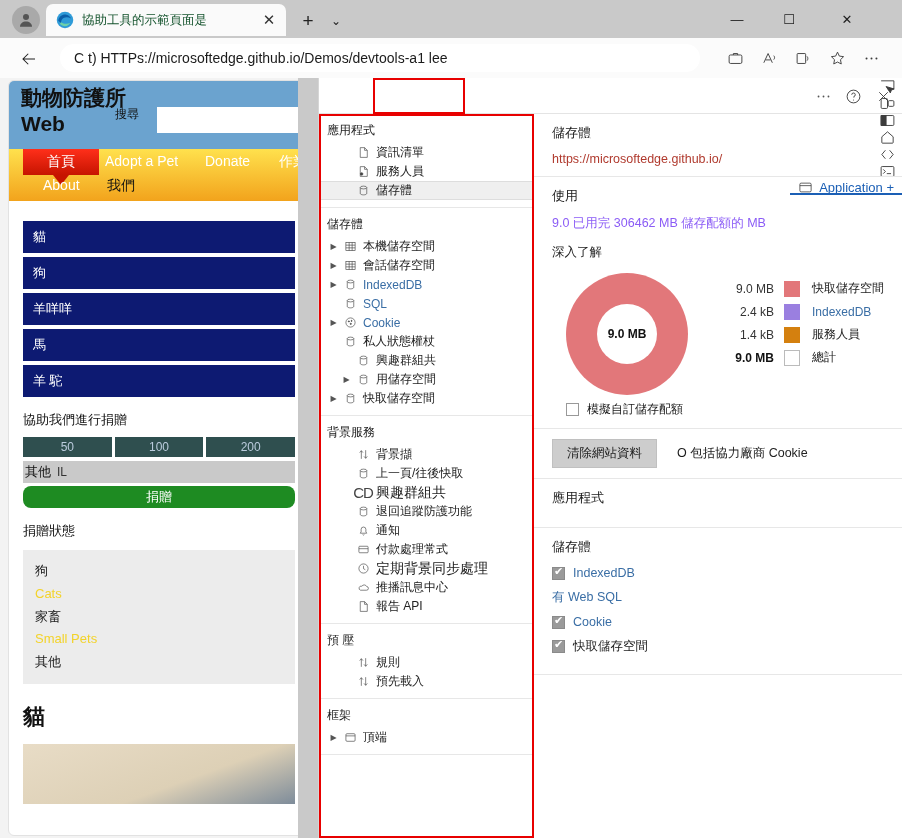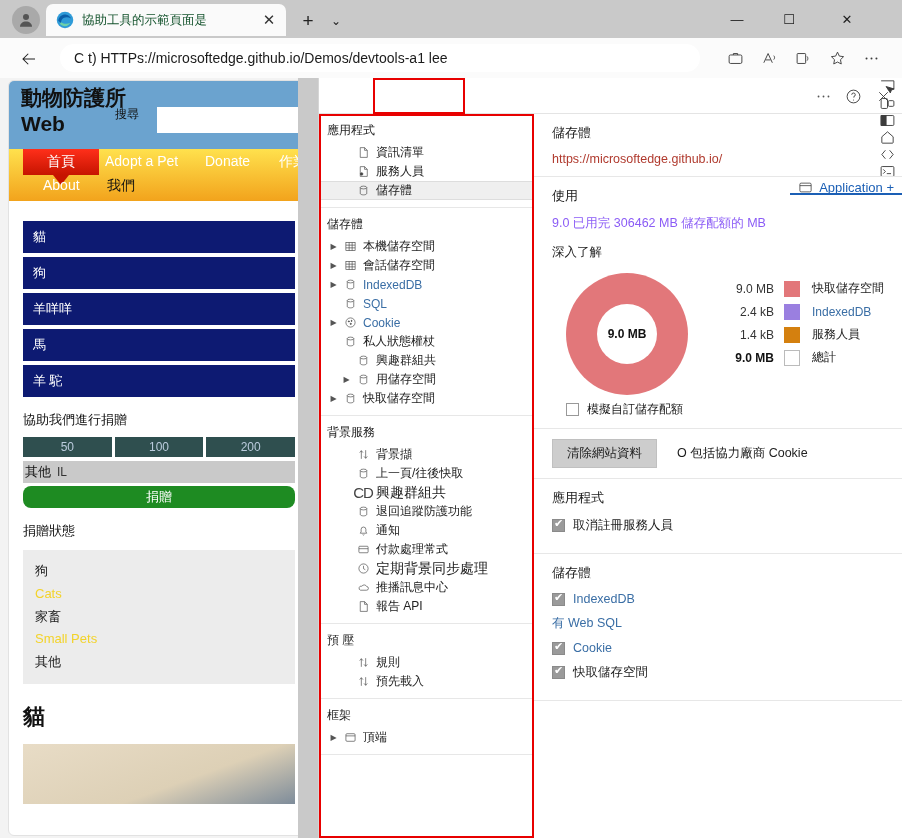--- a/index.html
+++ b/index.html
@@ -631,24 +631,20 @@
             <button id="clearbtn">清除網站資料</button>
             <span id="thirdparty">
               <span>O</span>
               <span style="color:#222">包括協力廠商 Cookie</span>
             </span>
           </div>
         </div>
 
         <div class="pane-sec">
           <div class="pane-h">應用程式</div>
-          <div class="cb-row">
-            <span class="cb checked"></span>
-            <span class="cb-lbl">取消註冊服務人員</span>
-          </div>
         </div>
 
         <div class="pane-sec" style="border-bottom:1px solid #e7e7e7;">
           <div class="pane-h">儲存體</div>
           <div id="storage-cbs">
               <div class="cb-row">
                 <span class="cb checked"></span>
                 <span class="cb-lbl blue">IndexedDB</span>
               </div>
               <div class="cb-row">

